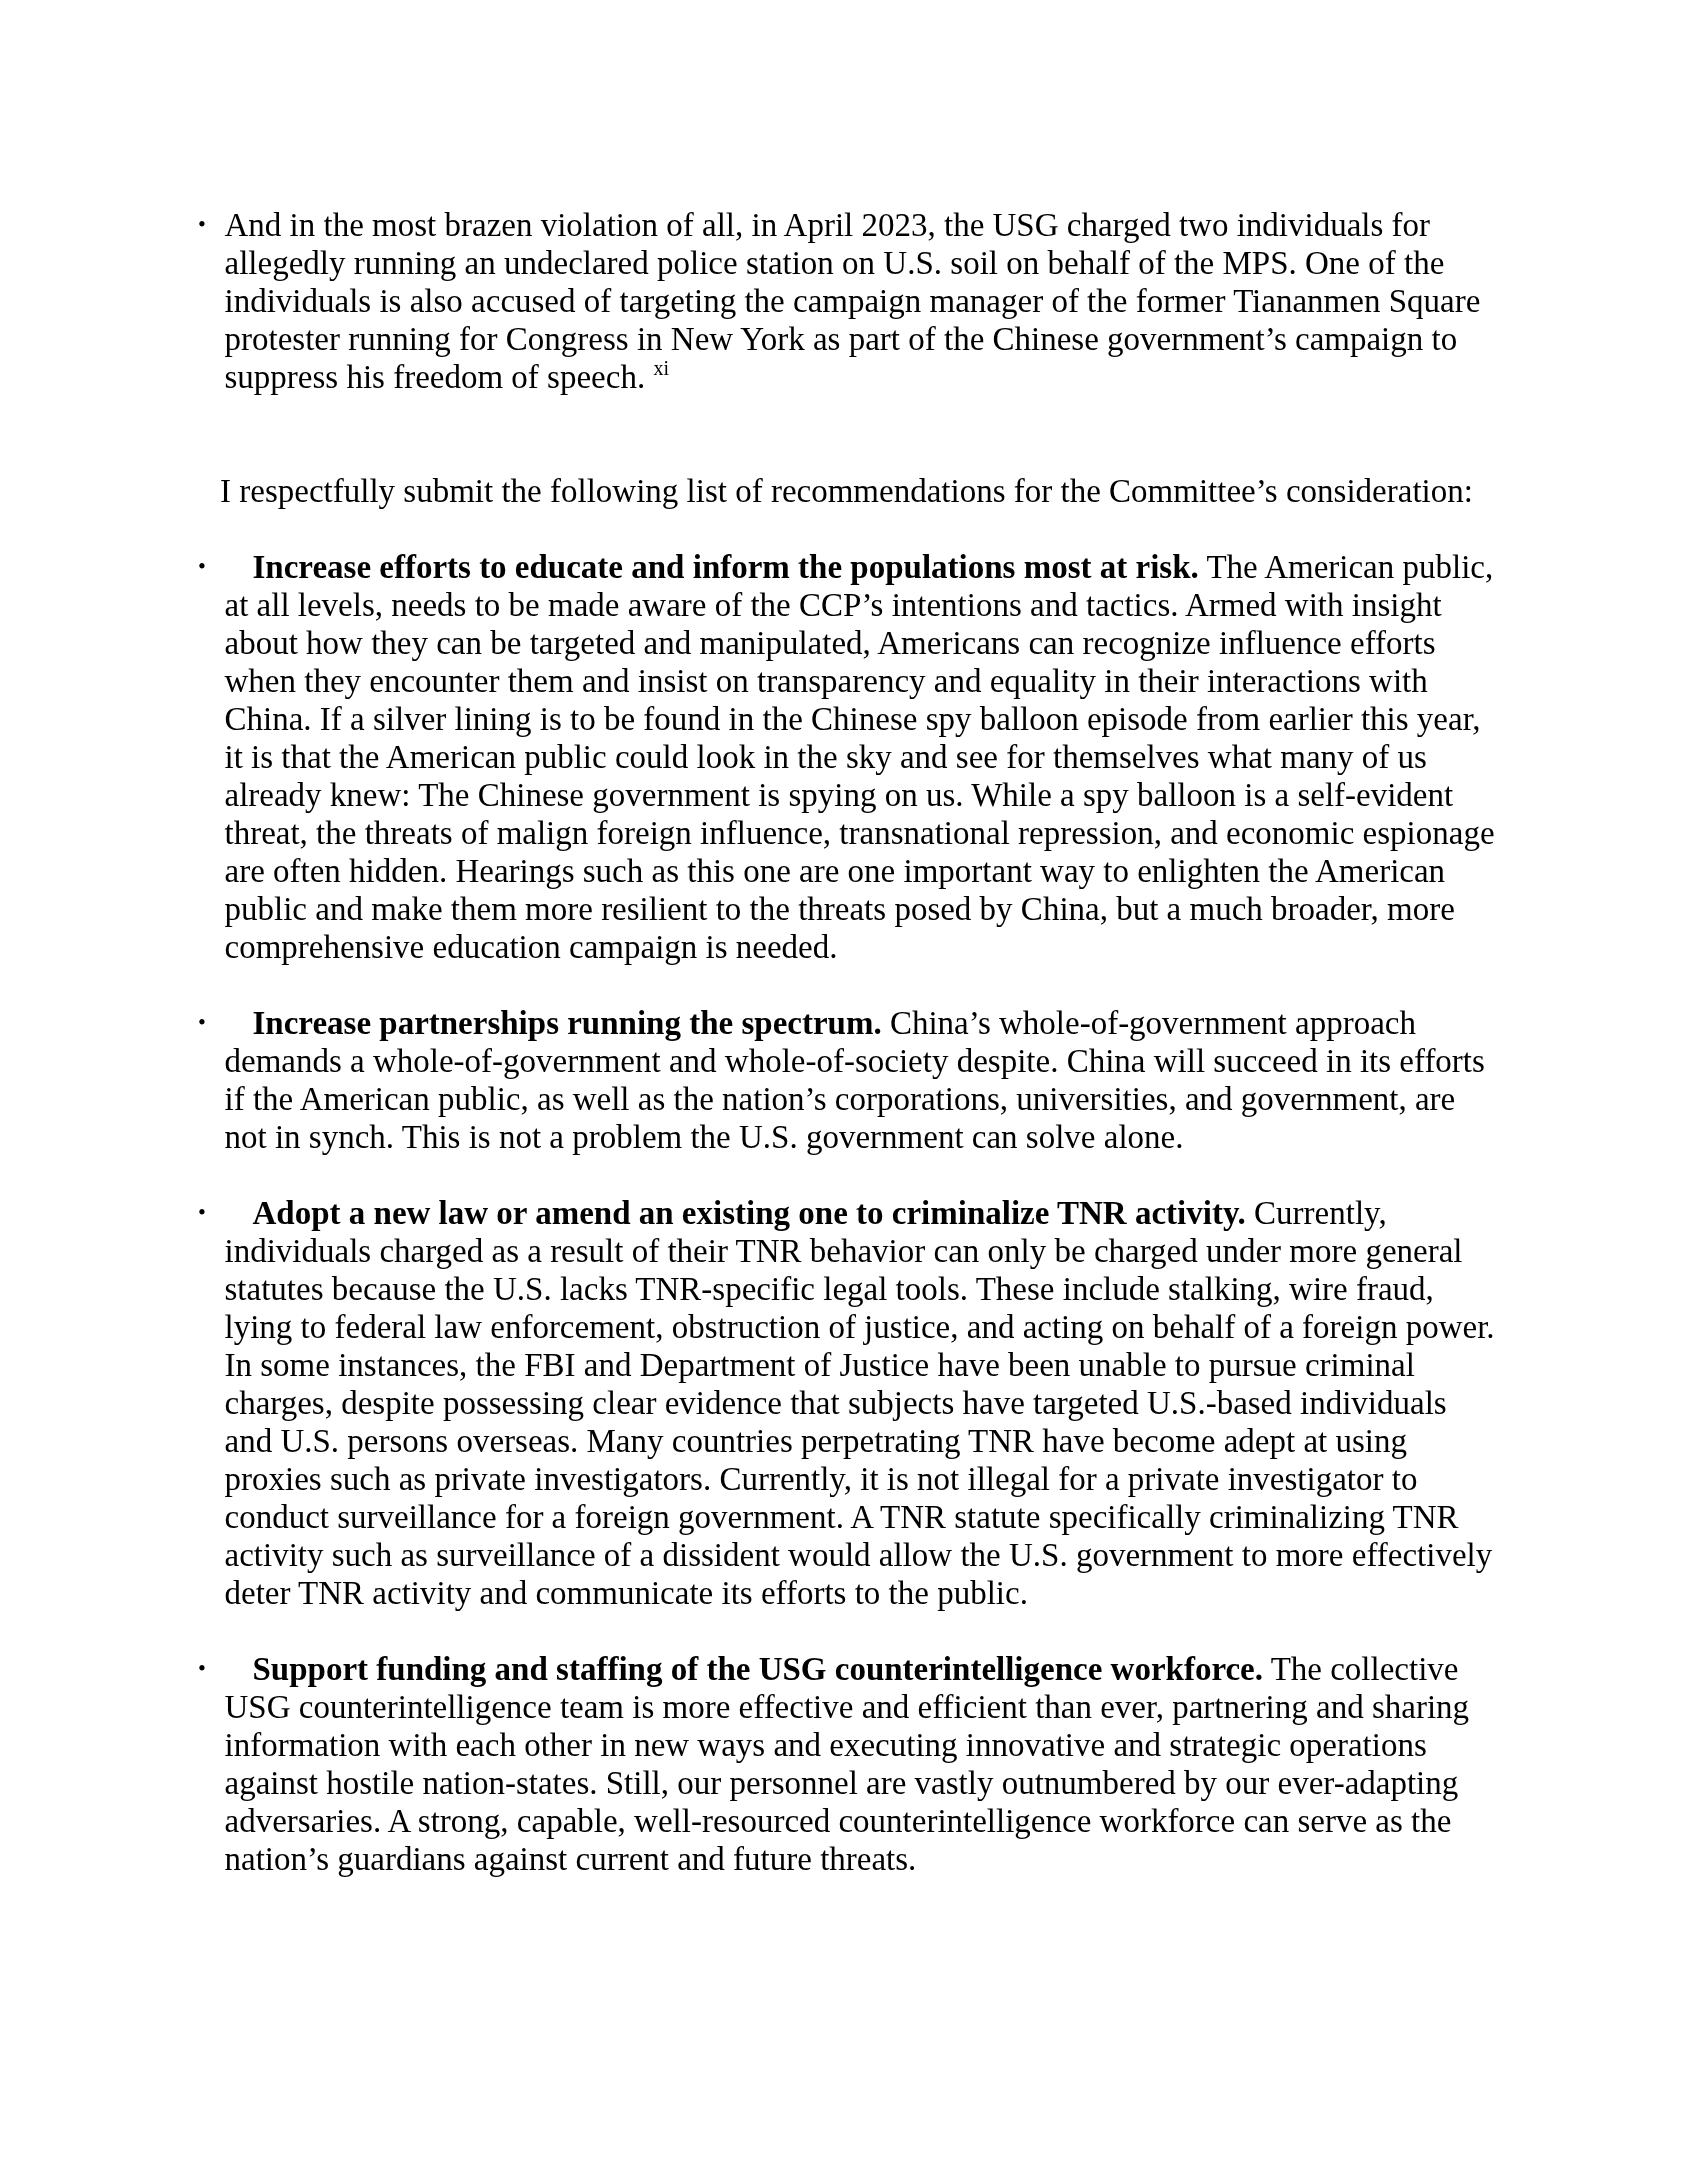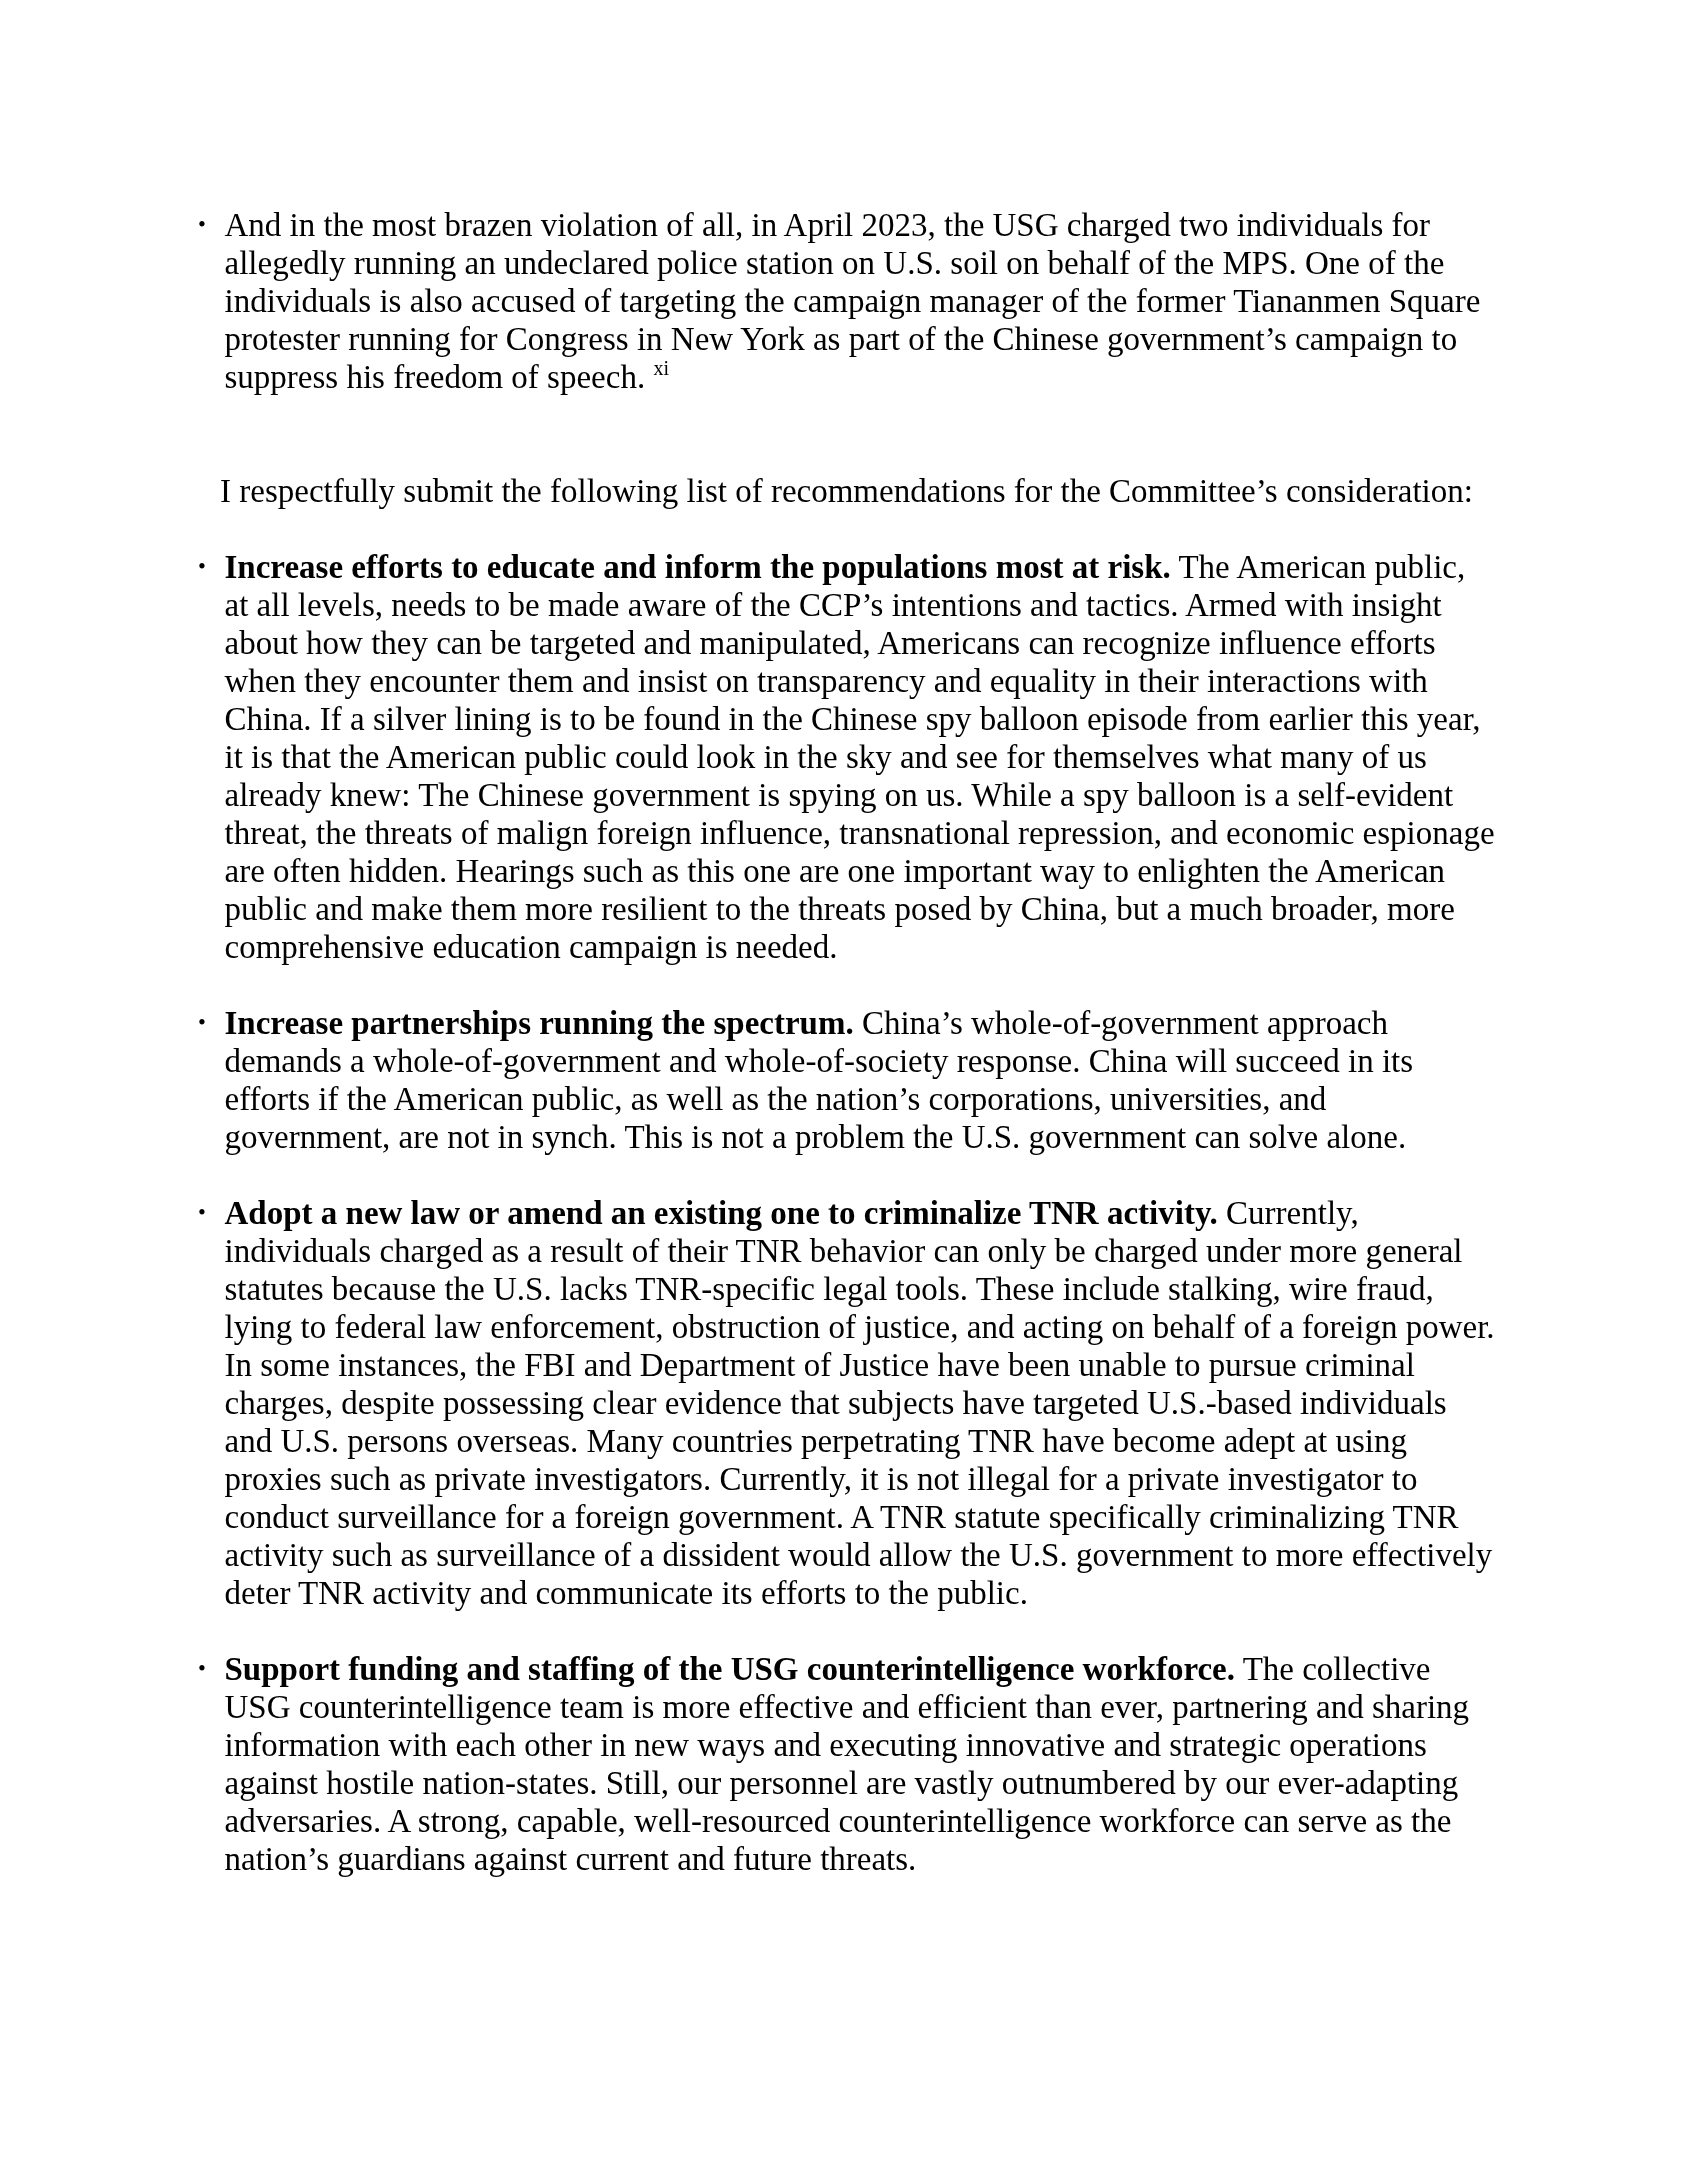--- a/index.html
+++ b/index.html
@@ -36,20 +36,21 @@
   .bullet-glyph {
     position: absolute;
     left: 0;
     top: 0;
     width: 26.5px;
     font-size: 22.5px;
     line-height: 38px;
   }
   .lead {
     font-weight: bold;
+    margin-left: 28px;
   }
   sup.fn {
     font-size: 20px;
     vertical-align: 13.2px;
     line-height: 0;
   }
   .heading {
     font-weight: bold;
     font-size: 33px;
     line-height: 38px;
@@ -79,21 +80,21 @@
 
   <div class="bullet-item">
     <span class="bullet-glyph">•</span>
     <span class="lead">Increase efforts to educate and inform the populations most at risk.</span><span> The American public, at all levels, needs to be made aware of the CCP’s intentions and tactics. Armed with insight about how they can be targeted and manipulated, Americans can recognize influence efforts when they encounter them and insist on transparency and equality in their interactions with China. If a silver lining is to be found in the Chinese spy balloon episode from earlier this year, it is that the American public could look in the sky and see for themselves what many of us already knew: The Chinese government is spying on us. While a spy balloon is a self-evident threat, the threats of malign foreign influence, transnational repression, and economic espionage are often hidden. Hearings such as this one are one important way to enlighten the American public and make them more resilient to the threats posed by China, but a much broader, more comprehensive education campaign is needed.</span>
   </div>
 
   <div class="gap-m"></div>
 
   <div class="bullet-item">
     <span class="bullet-glyph">•</span>
-    <span class="lead">Increase partnerships running the spectrum.</span><span> China’s whole-of-government approach demands a whole-of-government and whole-of-society response. China will succeed in its efforts if the American public, as well as the nation’s corporations, universities, and government, are not in synch. This is not a problem the U.S. government can solve alone.</span>
+    <span class="lead">Increase partnerships running the spectrum.</span><span> China’s whole-of-government approach demands a whole-of-government and whole-of-society despite. China will succeed in its efforts if the American public, as well as the nation’s corporations, universities, and government, are not in synch. This is not a problem the U.S. government can solve alone.</span>
   </div>
 
   <div class="gap-m"></div>
 
   <div class="bullet-item">
     <span class="bullet-glyph">•</span>
     <span class="lead">Adopt a new law or amend an existing one to criminalize TNR activity.</span><span> Currently, individuals charged as a result of their TNR behavior can only be charged under more general statutes because the U.S. lacks TNR-specific legal tools. These include stalking, wire fraud, lying to federal law enforcement, obstruction of justice, and acting on behalf of a foreign power. In some instances, the FBI and Department of Justice have been unable to pursue criminal charges, despite possessing clear evidence that subjects have targeted U.S.-based individuals and U.S. persons overseas. Many countries perpetrating TNR have become adept at using proxies such as private investigators.  Currently, it is not illegal for a private investigator to conduct surveillance for a foreign government. A TNR statute specifically criminalizing TNR activity such as surveillance of a dissident would allow the U.S. government to more effectively deter TNR activity and communicate its efforts to the public.</span>
   </div>
 
   <div class="gap-m"></div>

